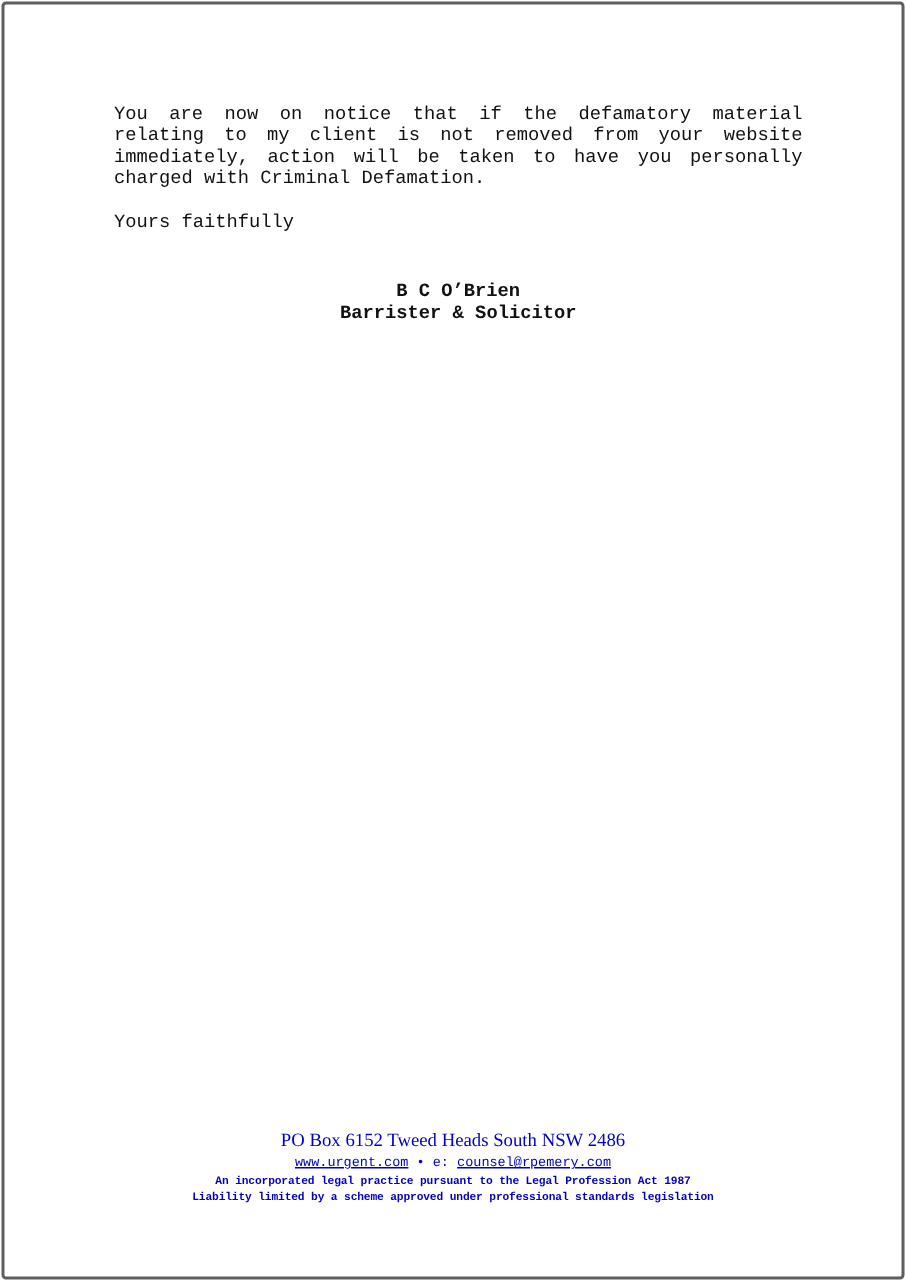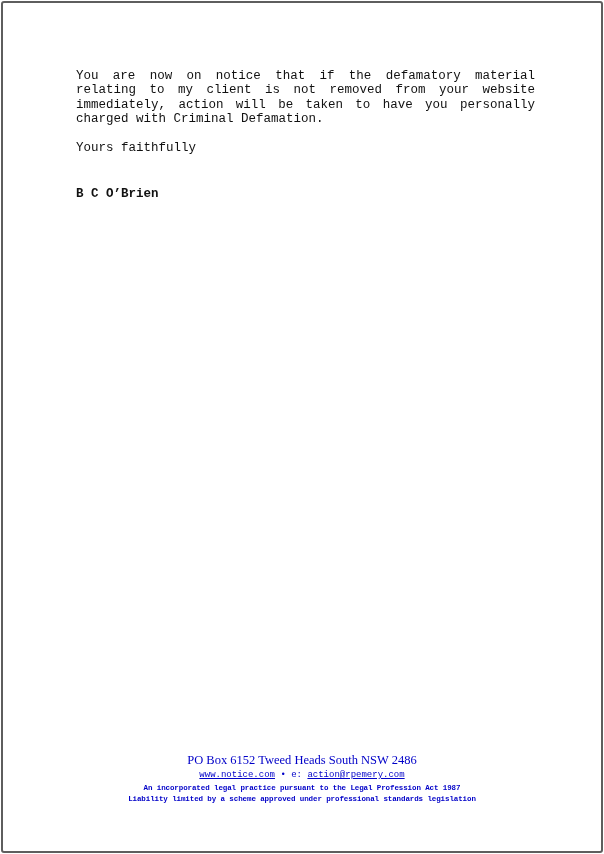--- a/index.html
+++ b/index.html
@@ -36,20 +36,21 @@
     text-align: justify;
     text-justify: inter-word;
   }
   .signature-block {
     margin-top: 32px;
     font-weight: bold;
     line-height: 14.5px;
   }
   .signature-block div {
     white-space: nowrap;
+    text-align: center;
   }
   .footer {
     position: absolute;
     left: 0;
     right: 0;
     top: 750px;
     text-align: center;
     color: #0000c8;
   }
   .footer-address {
@@ -82,23 +83,24 @@
 </head>
 <body>
 
 <div class="page">
 
   <div class="letter-body">
     <p class="para-justified">You are now on notice that if the defamatory material relating to my client is not removed from your website immediately, action will be taken to have you personally charged with Criminal Defamation.</p>
     <p>Yours faithfully</p>
     <div class="signature-block">
       <div>B C O’Brien</div>
+      <div>Barrister &amp; Solicitor</div>
     </div>
   </div>
 
   <div class="footer">
     <div class="footer-address">PO Box 6152 Tweed Heads South NSW 2486</div>
-    <div class="footer-contact"><a>www.notice.com</a> <span class="footer-sep">•</span> <span class="footer-email-prefix">e:</span> <a>action@rpemery.com</a></div>
+    <div class="footer-contact"><a>www.urgent.com</a> <span class="footer-sep">•</span> <span class="footer-email-prefix">e:</span> <a>counsel@rpemery.com</a></div>
     <div class="footer-legal">An incorporated legal practice pursuant to the Legal Profession Act 1987</div>
     <div class="footer-legal">Liability limited by a scheme approved under professional standards legislation</div>
   </div>
 
 </div>
 
 </body></html>

